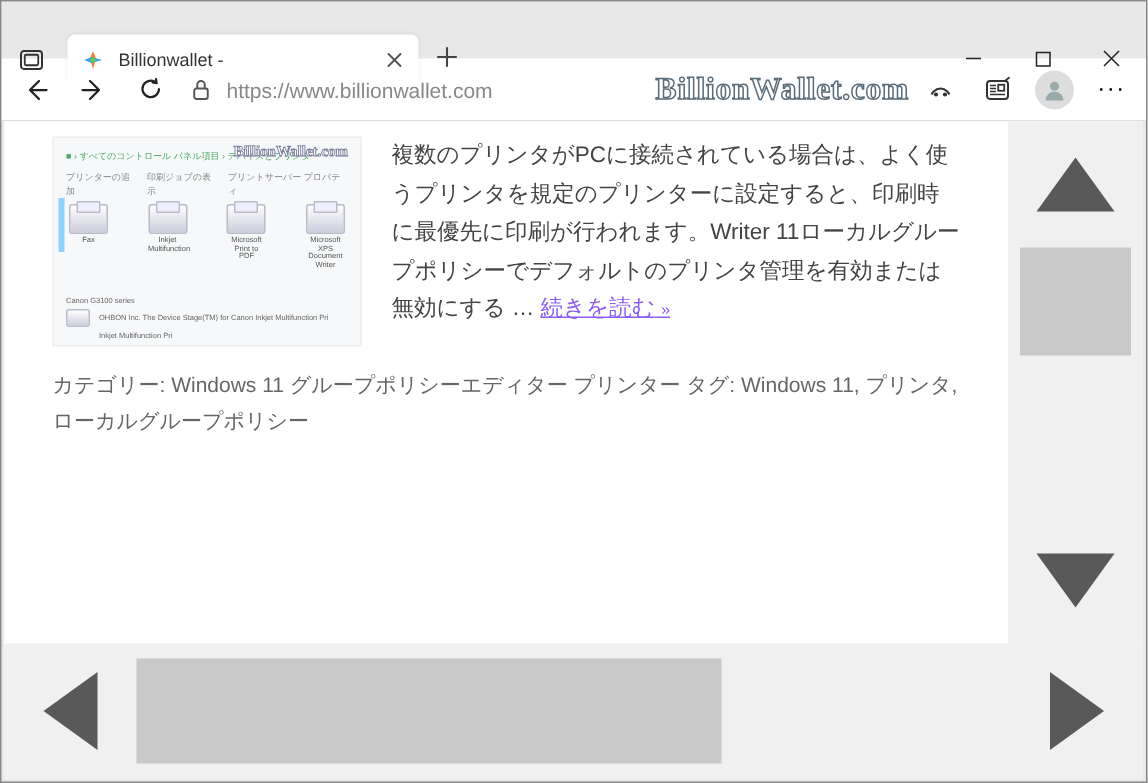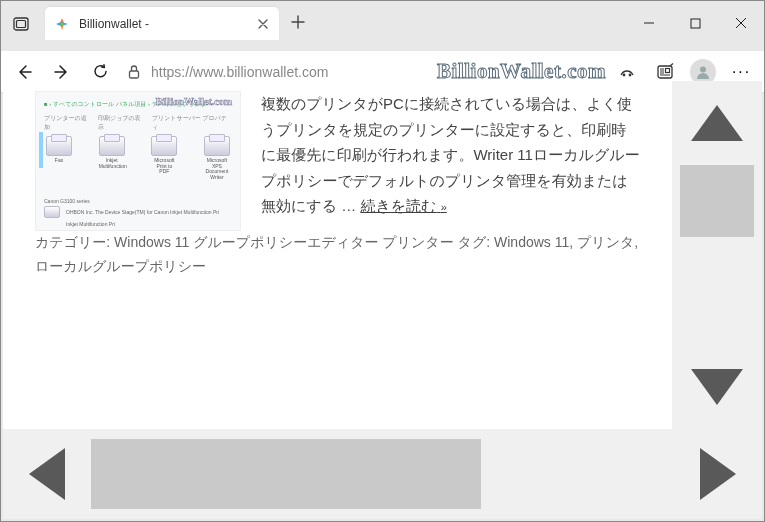--- a/index.html
+++ b/index.html
@@ -12,21 +12,21 @@
   border: 1px solid #888;
   position: relative;
 }
 
 
 .titlebar {
   height: 38px;
   display: flex;
   align-items: flex-start;
   background: #e8e8e8;
-  padding-top: 6px;
+  padding-top: 22px;
 }
 .tab-control {
   width: 40px;
   height: 33px;
   display: flex;
   align-items: center;
   justify-content: center;
 }
 .tab {
   display: flex;
@@ -57,21 +57,20 @@
 
 
 .toolbar {
   height: 42px;
   background: #fff;
   border-bottom: 1px solid #ddd;
   display: flex;
   align-items: center;
   padding: 0 6px;
   gap: 4px;
-  margin-top: 12px;
 }
 .tbtn {
   width: 34px; height: 34px; display: flex; align-items: center; justify-content: center;
   border-radius: 4px; color: #333;
 }
 .addr {
   flex: 1;
   display: flex;
   align-items: center;
   height: 30px;
@@ -145,24 +144,24 @@
 .thumb .brow { display:flex; gap:6px; align-items:center;}
 .thumb .bp { width:16px; height:12px; background:linear-gradient(#fff,#ccd); border:1px solid #bbc; border-radius:2px;}
 .thumb .bt { font-size:5px; color:#666; white-space:nowrap;}
 
 .excerpt {
   font-size: 15px;
   color: #444;
   line-height: 1.7;
   flex:1;
 }
-.readmore { color: #404040; }
+.readmore { color: #8b5cf6; }
 .readmore .chev { font-size: 11px; }
 
-.meta { font-size: 14px; color: #666; line-height:1.7;}
+.meta { margin-top: 14px; font-size: 14px; color: #666; line-height:1.7;}
 
 
 .vside {
   position: absolute;
   top: 0; right: 0; bottom: 90px; width: 90px;
   background: #f0f0f0;
 }
 .vbtn {
   position: absolute; left: 0; right: 0; height: 84px;
   display: flex; align-items: center; justify-content: center;

